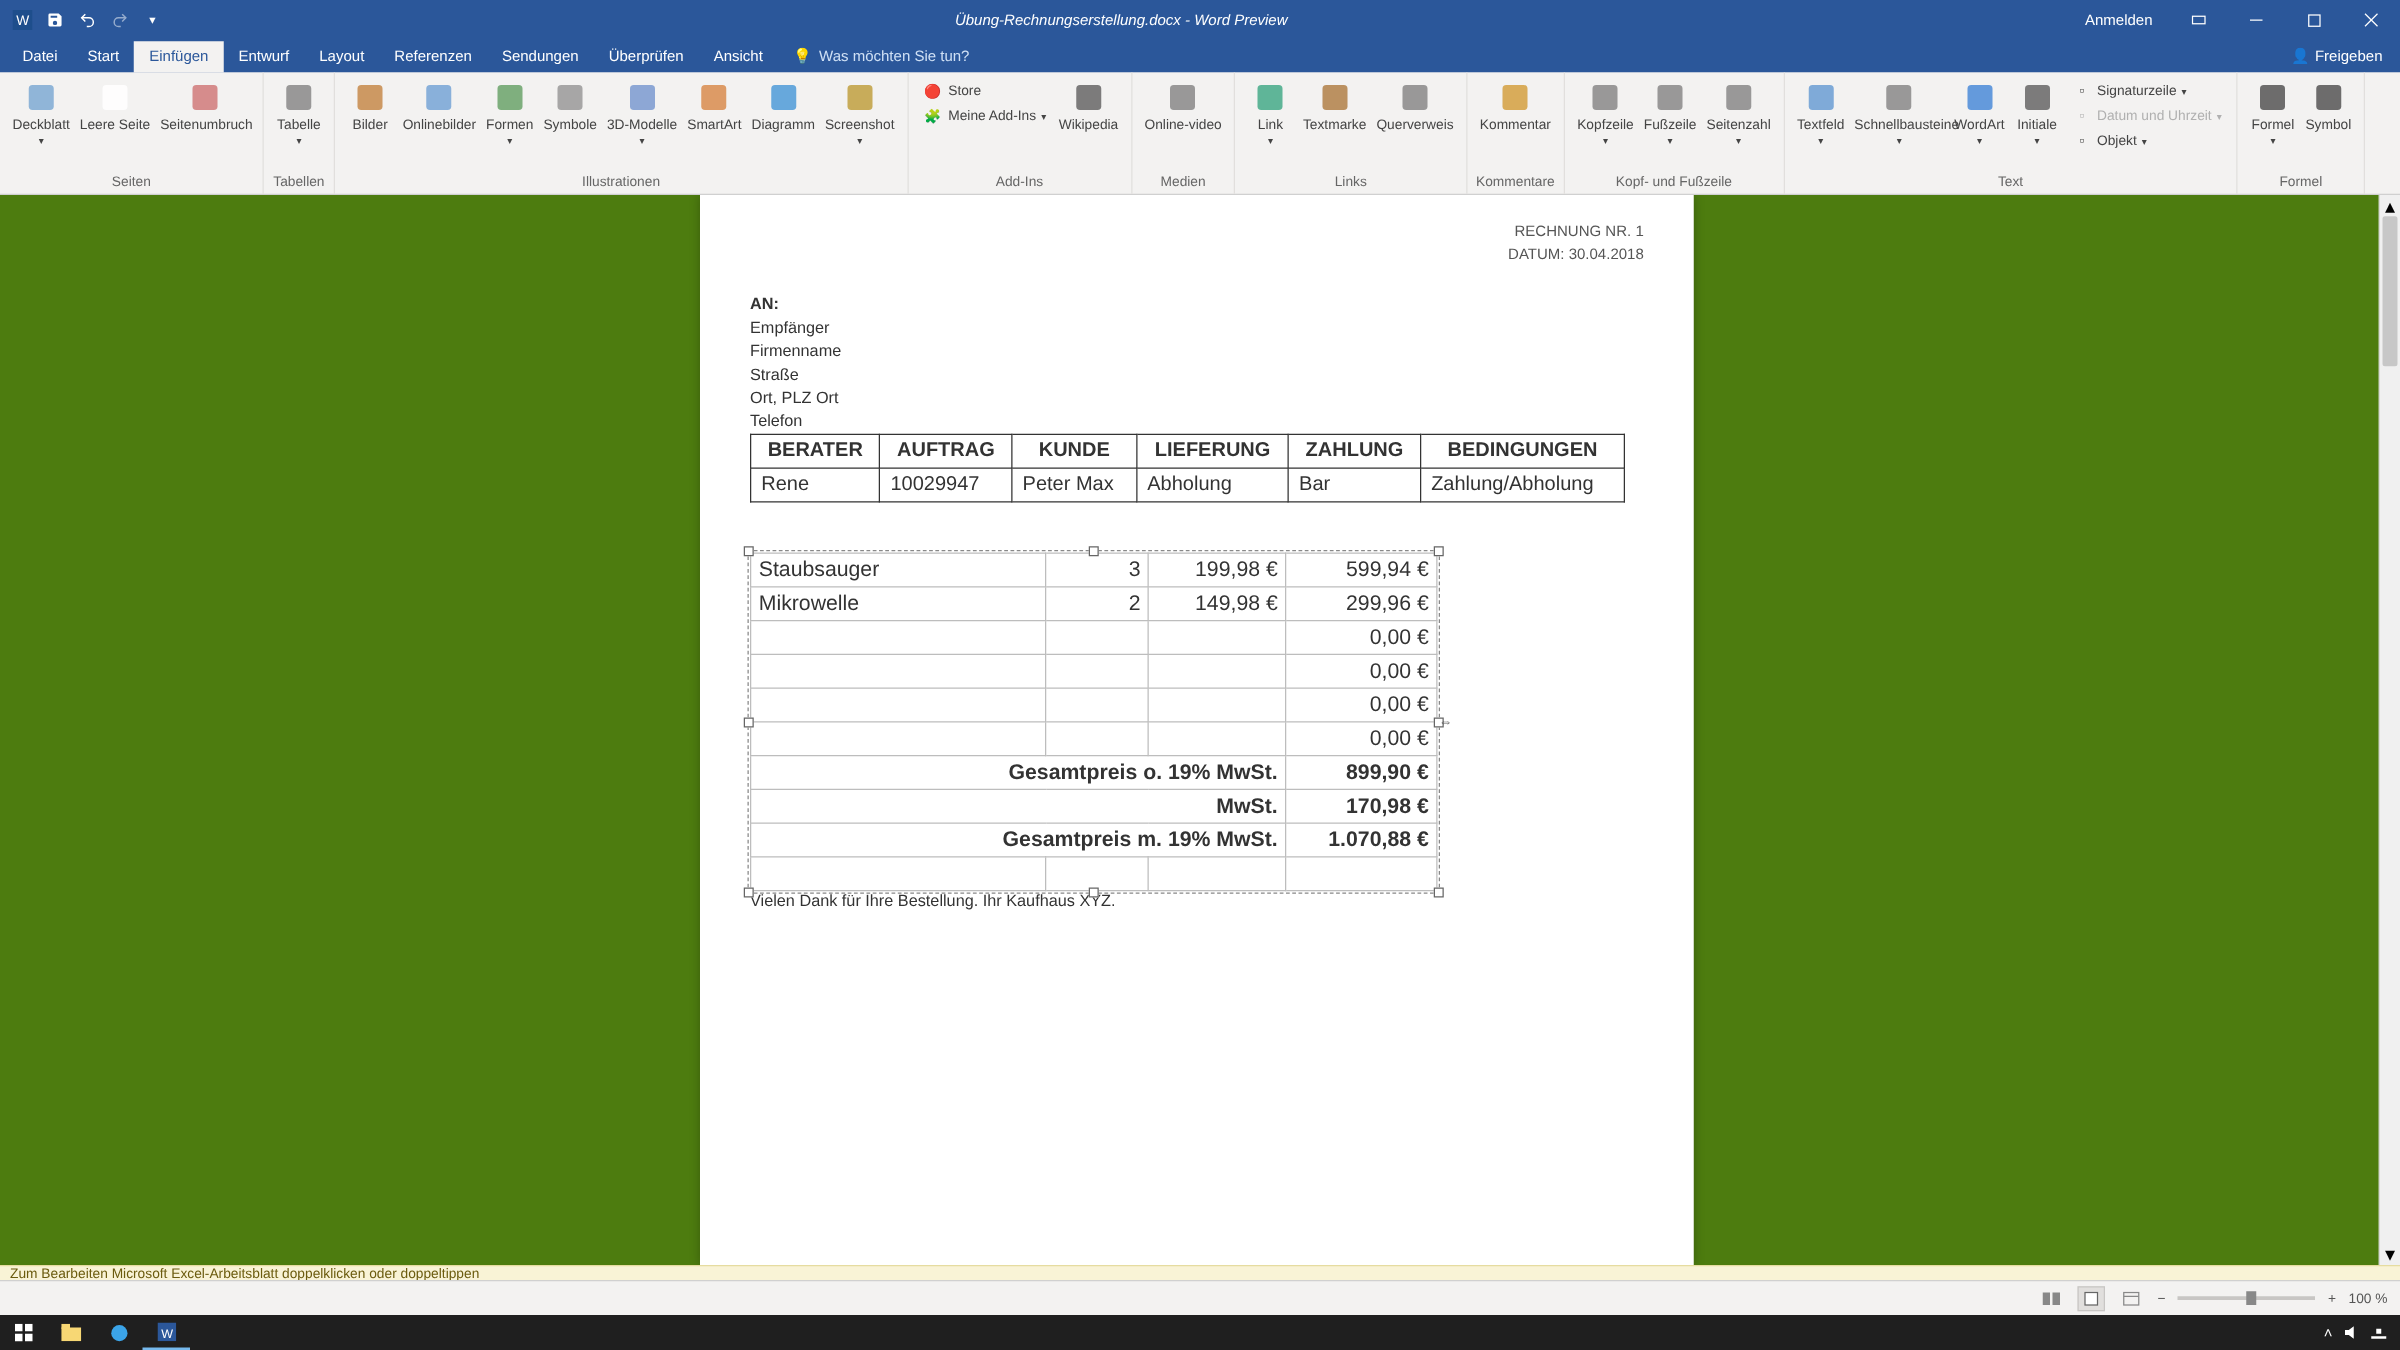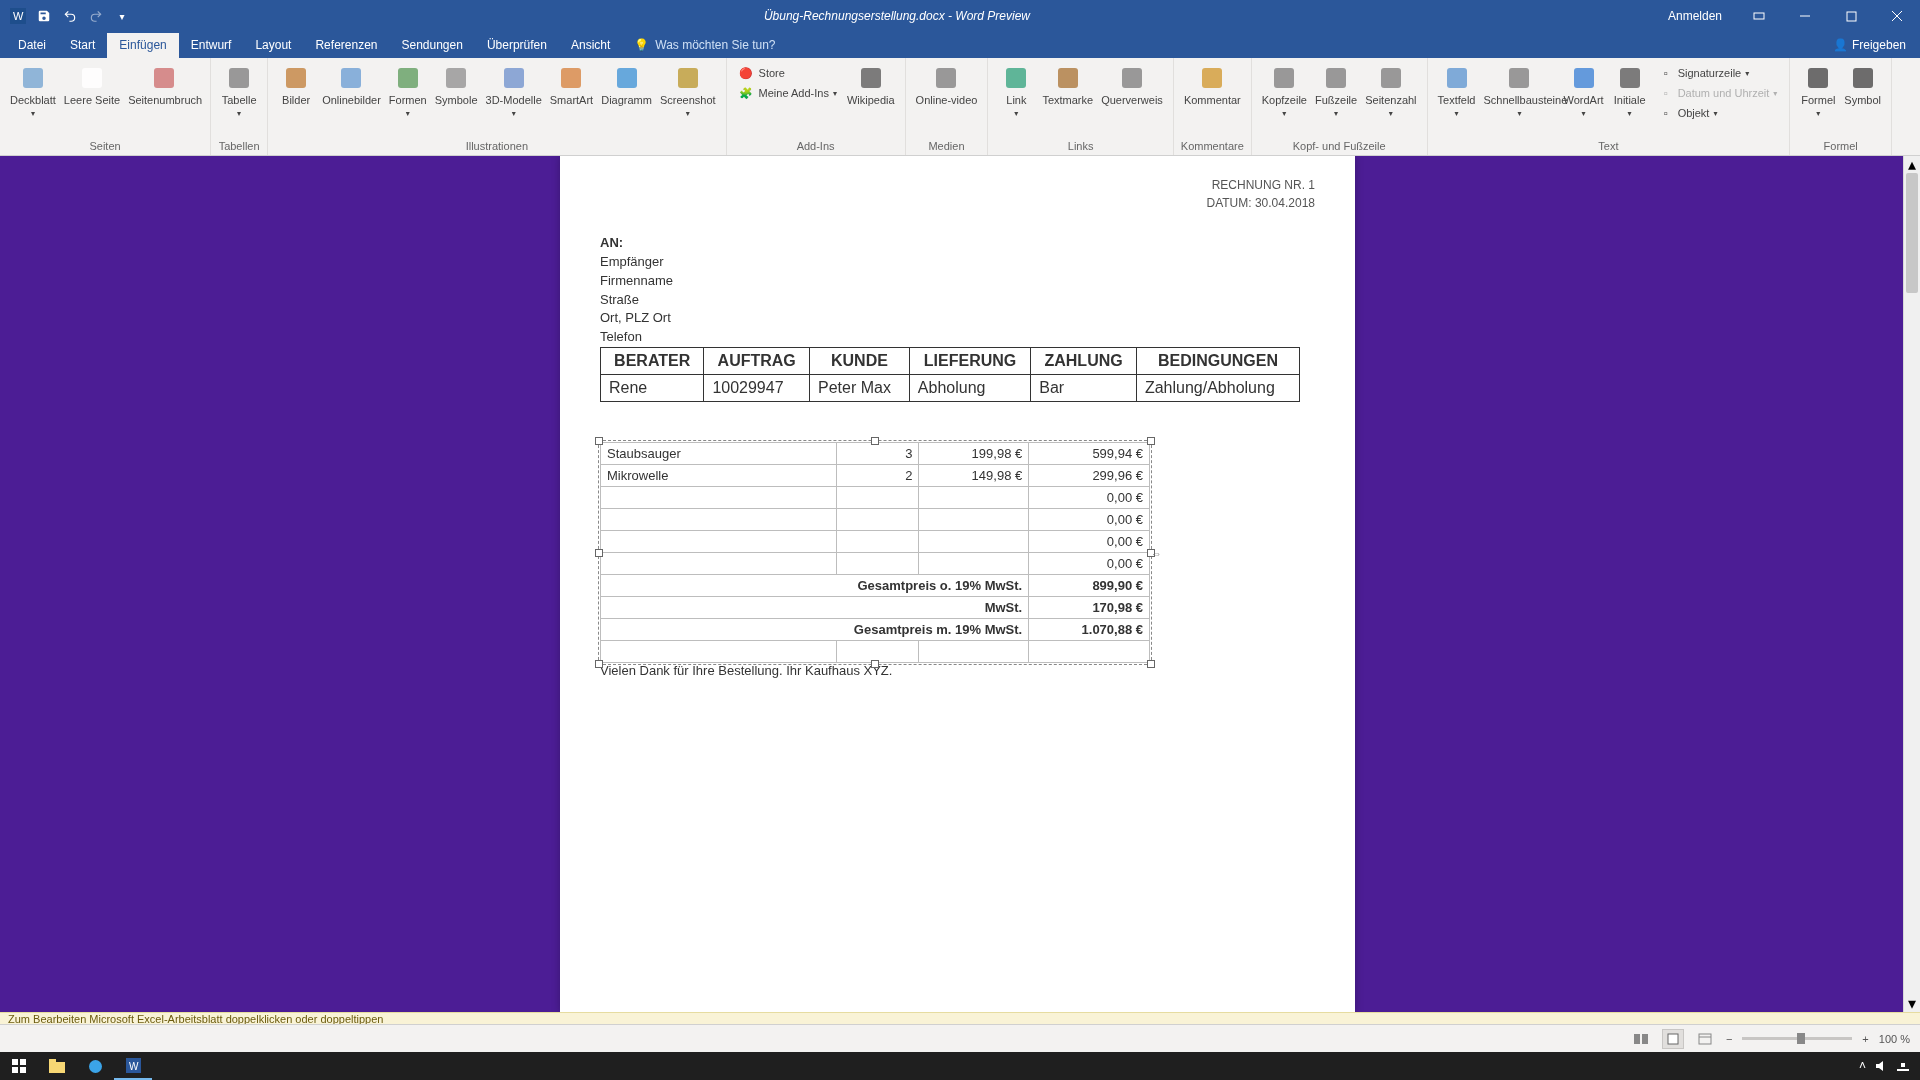--- a/index.html
+++ b/index.html
@@ -31,21 +31,21 @@
 .rbtn .ric { width: 28px; height: 28px; margin-bottom: 2px; display: flex; align-items: center; justify-content: center; }
 .rbtn .lbl { max-width: 72px; }
 .mini-col { display: flex; flex-direction: column; gap: 2px; padding: 2px 4px; }
 .mini { display: flex; align-items: center; gap: 4px; font-size: 11px; cursor: pointer; padding: 1px 2px; white-space: nowrap; }
 .mini .mic { width: 16px; height: 16px; display: inline-flex; align-items: center; justify-content: center; }
 .mini.dis { color: #b0b0b0; }
 
 svg { display: block; }
 
 
-.docarea { position: absolute; top: 156px; left: 0; right: 0; bottom: 28px; background: #4c1d95; overflow: hidden; }
+.docarea { position: absolute; top: 156px; left: 0; right: 0; bottom: 28px; background: #4d7c0f; overflow: hidden; }
 .scrollbar-v { position: absolute; top: 156px; right: 0; bottom: 28px; width: 17px; background: #f0f0f0; border-left: 1px solid #d8d8d8; display: flex; flex-direction: column; }
 .scrollbar-v .arrow { height: 17px; display: flex; align-items: center; justify-content: center; cursor: pointer; }
 .scrollbar-v .track { flex:1; position: relative; }
 .scrollbar-v .thumb { position: absolute; left: 2px; right: 2px; top: 0; height: 120px; background: #c7c7c7; border-radius: 2px; }
 
 .page { position: absolute; left: 560px; top: 0; width: 795px; bottom: 0; background: #fff; box-shadow: 0 0 8px rgba(0,0,0,.25); padding: 14px 40px 0 40px; font-family: Calibri, sans-serif; color: #333; }
 .page .hdr-right { text-align: right; font-size: 12px; color: #555; line-height: 1.5; margin-top: 6px; }
 .page .addr { margin-top: 22px; font-size: 13px; line-height: 1.45; }
 .page .addr .an { font-weight: bold; }
 
@@ -55,21 +55,21 @@
 .meta-table td { text-align: left; }
 
 .excel-wrap { margin-top: 18px; width: 550px; position: relative; }
 .excel-wrap::before { content:""; position:absolute; inset:-2px; border: 1px dashed #888; pointer-events:none; }
 .excel-handle { position:absolute; width:8px; height:8px; border:1px solid #666; background:#fff; }
 .eh-tl{top:-5px;left:-5px}.eh-tr{top:-5px;right:-5px}.eh-bl{bottom:-5px;left:-5px}.eh-br{bottom:-5px;right:-5px}
 .eh-tm{top:-5px;left:calc(50% - 4px)}.eh-bm{bottom:-5px;left:calc(50% - 4px)}
 .eh-ml{top:calc(50% - 4px);left:-5px}.eh-mr{top:calc(50% - 4px);right:-5px}
 .resize-icon{position:absolute;right:-12px;top:calc(50% - 6px);font-size:11px;color:#666}
 
-.items-table { border-collapse: collapse; width: 100%; font-size: 13px; font-family: Calibri, sans-serif; margin-top: 40px; }
+.items-table { border-collapse: collapse; width: 100%; font-size: 17px; font-family: Calibri, sans-serif; margin-top: 40px; }
 .items-table td { border: 1px solid #bdbdbd; padding: 3px 6px; }
 .items-table .num { text-align: right; }
 .items-table .bold { font-weight: bold; }
 .items-table .wide-label { text-align: right; }
 
 .thanks { font-size: 13px; }
 
 
 .statusbar { position: absolute; left:0; right:0; bottom: 28px; height: 20px; background: #f9f3d6; color: #6b5b0e; font-size: 11px; display:flex; align-items:flex-start; padding:0 8px; border-top:1px solid #e6dca0;}
 .bottombar { position: absolute; left:0; right:0; bottom: 0; height: 28px; background: #f3f2f1; border-top:1px solid #d0d0d0; display:flex; align-items:center; justify-content:flex-end; padding:0 10px; font-size:11px; color:#555; gap:10px;}

